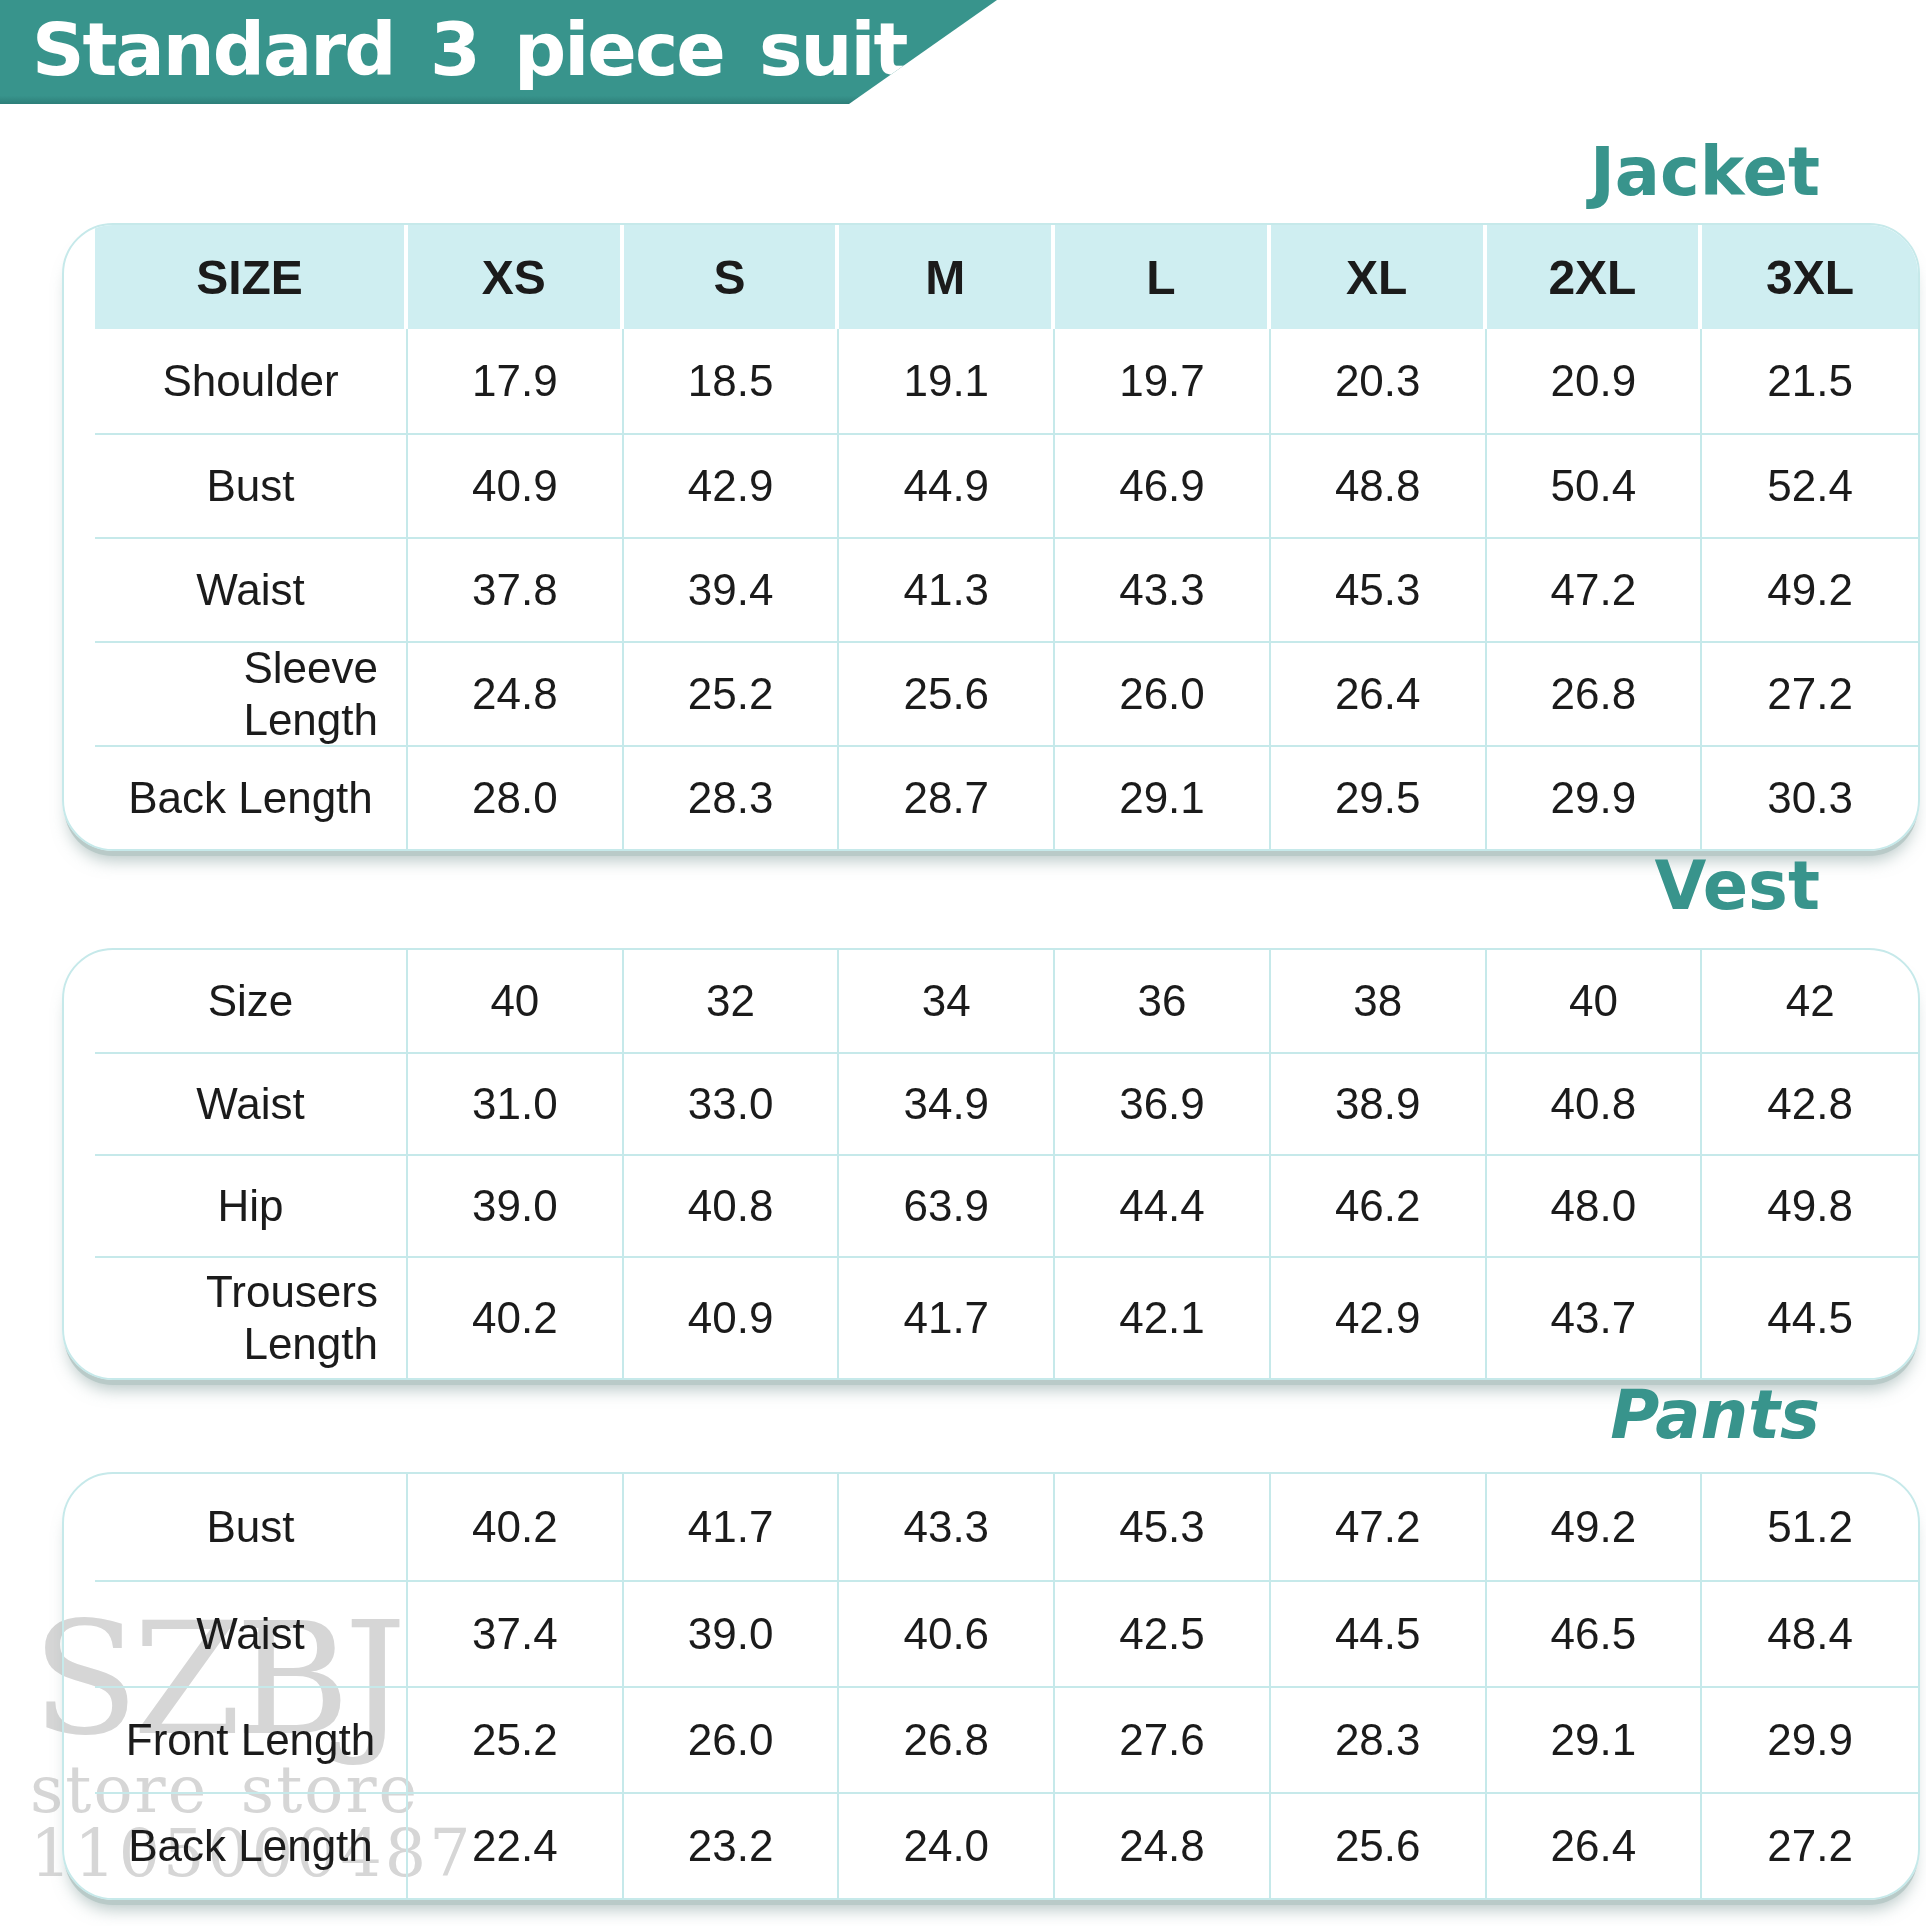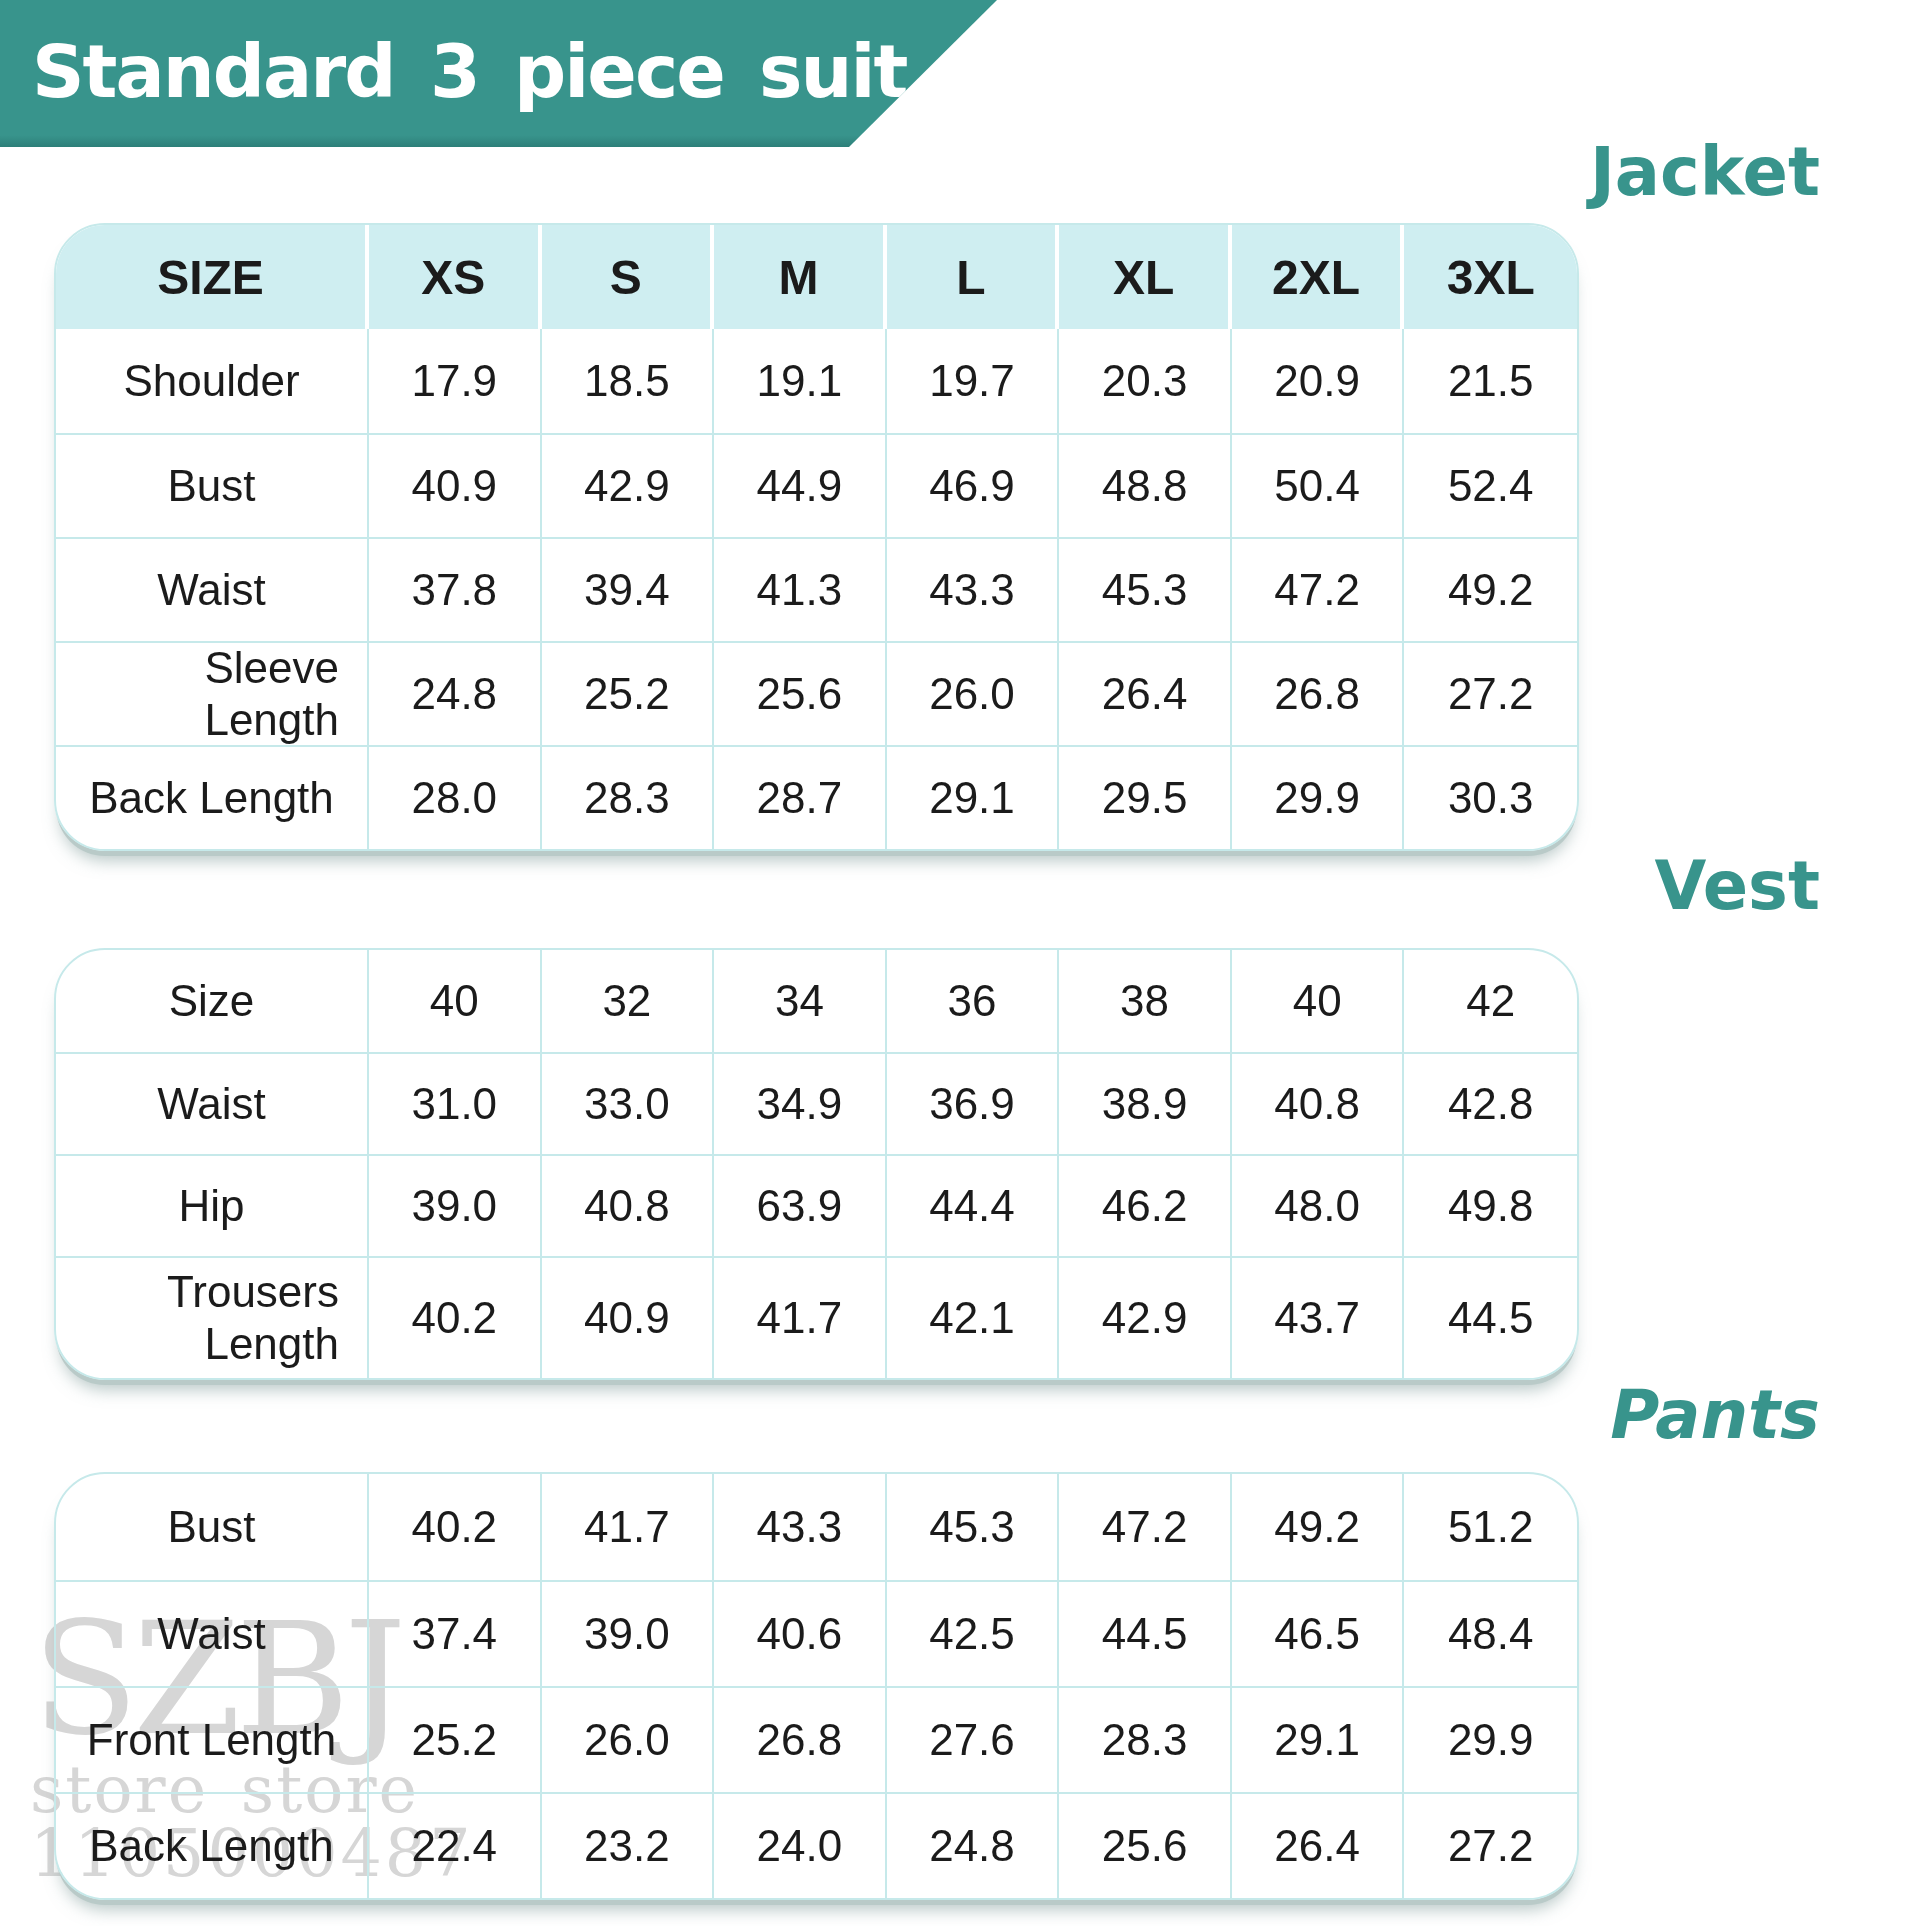--- a/index.html
+++ b/index.html
@@ -9,21 +9,21 @@
     --grid:#c6e9ea;
     --ink:#1b1b1b;
     --wm:#d6d6d6;
   }
   html,body{margin:0;padding:0;}
   body{font-family:"Liberation Sans",sans-serif;}
   .page{position:relative;width:1927px;height:1927px;background:#ffffff;overflow:hidden;}
 
   
   .banner{
-    position:absolute;left:0;top:0;width:1000px;height:147px;
+    position:absolute;left:0;top:0;width:1000px;height:104px;
     background:linear-gradient(180deg,var(--teal) 0%,var(--teal) 92%,var(--teal-dark) 100%);
     clip-path:polygon(0 0, 99.7% 0, 84.9% 100%, 0 100%);
   }
   .banner-text{
     position:absolute;left:32px;top:50%;transform:translateY(-53%);
     font-family:"DejaVu Sans",sans-serif;font-weight:bold;
     font-size:73px;letter-spacing:-2px;word-spacing:12px;
     color:#ffffff;white-space:nowrap;
   }
 
@@ -36,27 +36,28 @@
 
   
   .watermark{position:absolute;left:0;top:0;width:100%;height:100%;pointer-events:none;}
   .wm-line{position:absolute;font-family:"DejaVu Serif",serif;color:var(--wm);white-space:nowrap;}
   .wm-1{left:32px;top:1588px;font-size:156px;letter-spacing:-6px;}
   .wm-2{left:30px;top:1752px;font-size:65px;letter-spacing:2px;word-spacing:10px;}
   .wm-3{left:30px;top:1816px;font-size:65px;letter-spacing:3px;}
 
   
   .table-wrap{
-    position:absolute;left:54px;width:1525px;
+    position:absolute;left:62px;width:1858px;
     display:grid;grid-template-columns:313px repeat(7,1fr);
     box-sizing:border-box;
     border:2px solid var(--grid);
     border-radius:51px;overflow:hidden;
     box-shadow:0 7px 0 -2px #b9cac8, 0 16px 16px -6px rgba(120,150,148,0.5);
     background:transparent;
+    padding-left:31px;
   }
   .cell{
     display:flex;align-items:center;justify-content:center;
     text-align:center;color:var(--ink);
     box-sizing:border-box;
   }
   .hd{
     background:var(--hdr);
     font-weight:bold;font-size:48px;
     border-right:4px solid #ffffff;

